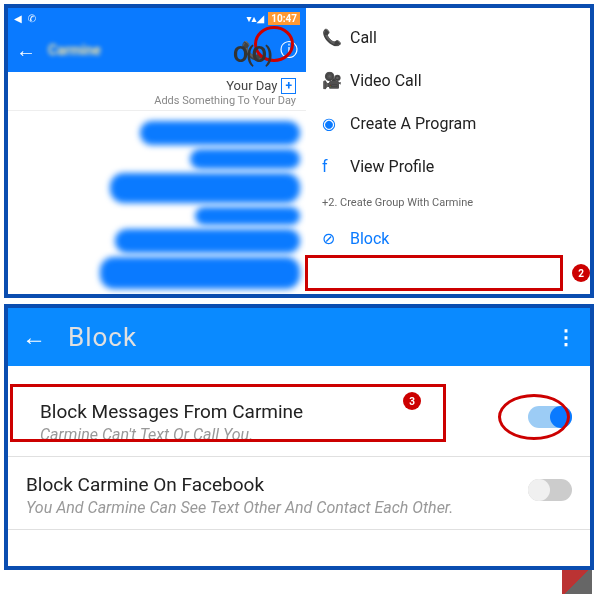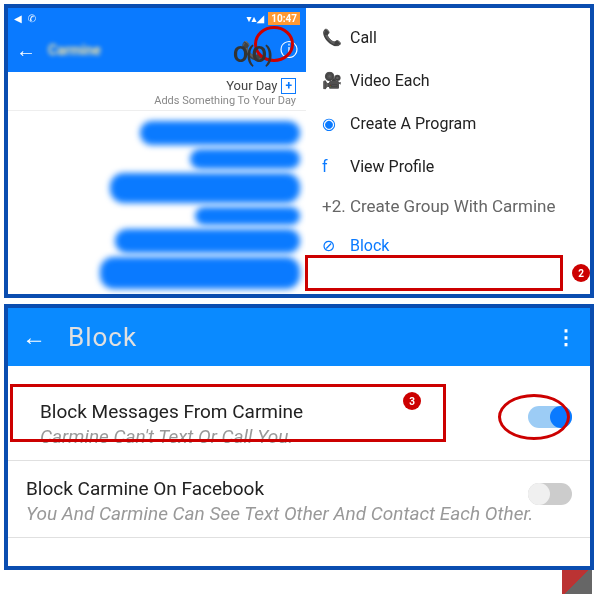--- a/index.html
+++ b/index.html
@@ -26,35 +26,35 @@
 .msg { background: #0a7aff; color: #fff; border-radius: 14px; padding: 6px 10px; margin: 4px 0 4px auto; max-width: 200px; font-size: 10px; filter: blur(3px); }
 .msg.w1 { width: 160px; height: 24px; }
 .msg.w2 { width: 110px; height: 20px; }
 .msg.w3 { width: 190px; height: 30px; }
 .msg.w4 { width: 105px; height: 18px; }
 .msg.w5 { width: 185px; height: 24px; }
 .msg.w6 { width: 200px; height: 32px; }
 .right-pane { flex: 1; background: #fff; padding: 8px 0; }
 .menu-item { display: flex; align-items: center; padding: 12px 16px; font-size: 16px; color: #222; }
 .menu-item .mi-icon { width: 28px; font-size: 16px; color: #0a7aff; }
-.menu-sub { padding: 8px 16px; font-size: 17px; color: #666; }
+.menu-sub { padding: 8px 16px; font-size: 11px; color: #666; }
 .block-item { color: #0a7aff; }
 .rect-highlight { position: absolute; border: 3px solid #c00; }
 .block-rect { left: 305px; top: 255px; width: 258px; height: 36px; }
 .badge { position: absolute; width: 18px; height: 18px; background: #c00; color: #fff; border-radius: 50%; display: flex; align-items: center; justify-content: center; font-size: 10px; font-weight: bold; }
 .badge2 { left: 572px; top: 264px; }
 .bottom-frame { left: 4px; top: 304px; width: 590px; height: 266px; background: #fff; }
 .block-header { height: 58px; background: #0a8aff; display: flex; align-items: center; padding: 0 14px; color: #fff; }
 .block-back { font-size: 24px; margin-right: 22px; }
 .block-title { flex: 1; font-size: 26px; color: #e0e0e0; letter-spacing: 1px; }
 .block-menu { font-size: 20px; font-weight: bold; }
 .setting-row { padding: 16px 18px 12px; border-bottom: 1px solid #e0e0e0; position: relative; }
 .setting-row.first { margin-top: 18px; padding-left: 32px; }
 .setting-title { font-size: 19px; color: #222; margin-bottom: 2px; }
-.setting-desc { font-size: 19px; color: #999; font-style: italic; }
+.setting-desc { font-size: 16px; color: #999; font-style: italic; }
 .toggle { position: absolute; right: 18px; top: 22px; width: 44px; height: 22px; background: #9cccf5; border-radius: 11px; }
 .toggle-knob { position: absolute; width: 22px; height: 22px; background: #0a7aff; border-radius: 50%; right: 0; top: 0; }
 .toggle.off { background: #ccc; }
 .toggle.off .toggle-knob { background: #f0f0f0; left: 0; right: auto; }
 .msg-rect { left: 10px; top: 384px; width: 436px; height: 58px; }
 .toggle-circle { left: 498px; top: 394px; width: 72px; height: 46px; }
 .badge3 { left: 403px; top: 392px; }
 .corner-logo { position: absolute; right: 6px; bottom: 6px; width: 30px; height: 24px; background: linear-gradient(135deg, #b33 50%, #666 50%); }
 </style>
 </head>
@@ -93,21 +93,21 @@
       <div class="msg w6"></div>
     </div>
   </div>
   <div class="right-pane">
     <div class="menu-item">
       <span class="mi-icon">📞</span>
       <span>Call</span>
     </div>
     <div class="menu-item">
       <span class="mi-icon">🎥</span>
-      <span>Video Each</span>
+      <span>Video Call</span>
     </div>
     <div class="menu-item">
       <span class="mi-icon">◉</span>
       <span>Create A Program</span>
     </div>
     <div class="menu-item">
       <span class="mi-icon">f</span>
       <span>View Profile</span>
     </div>
     <div class="menu-sub">+2. Create Group With Carmine</div>

